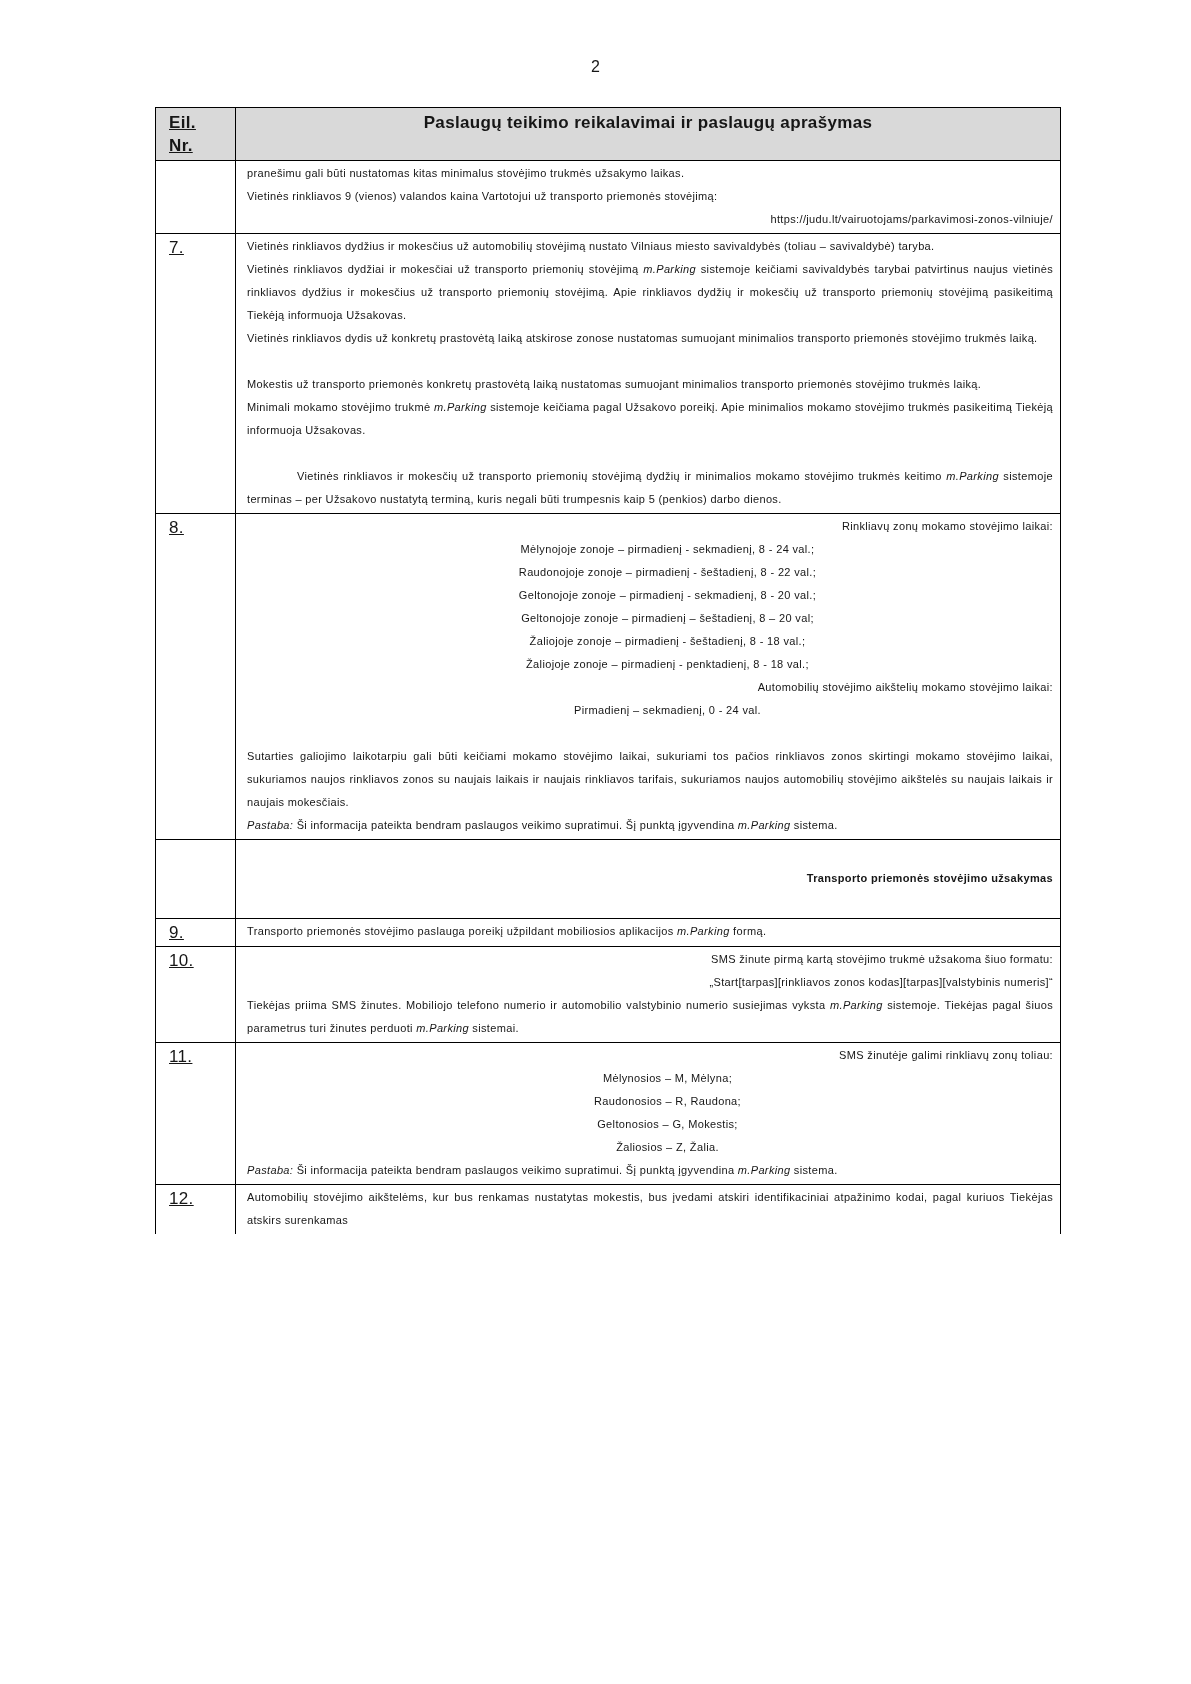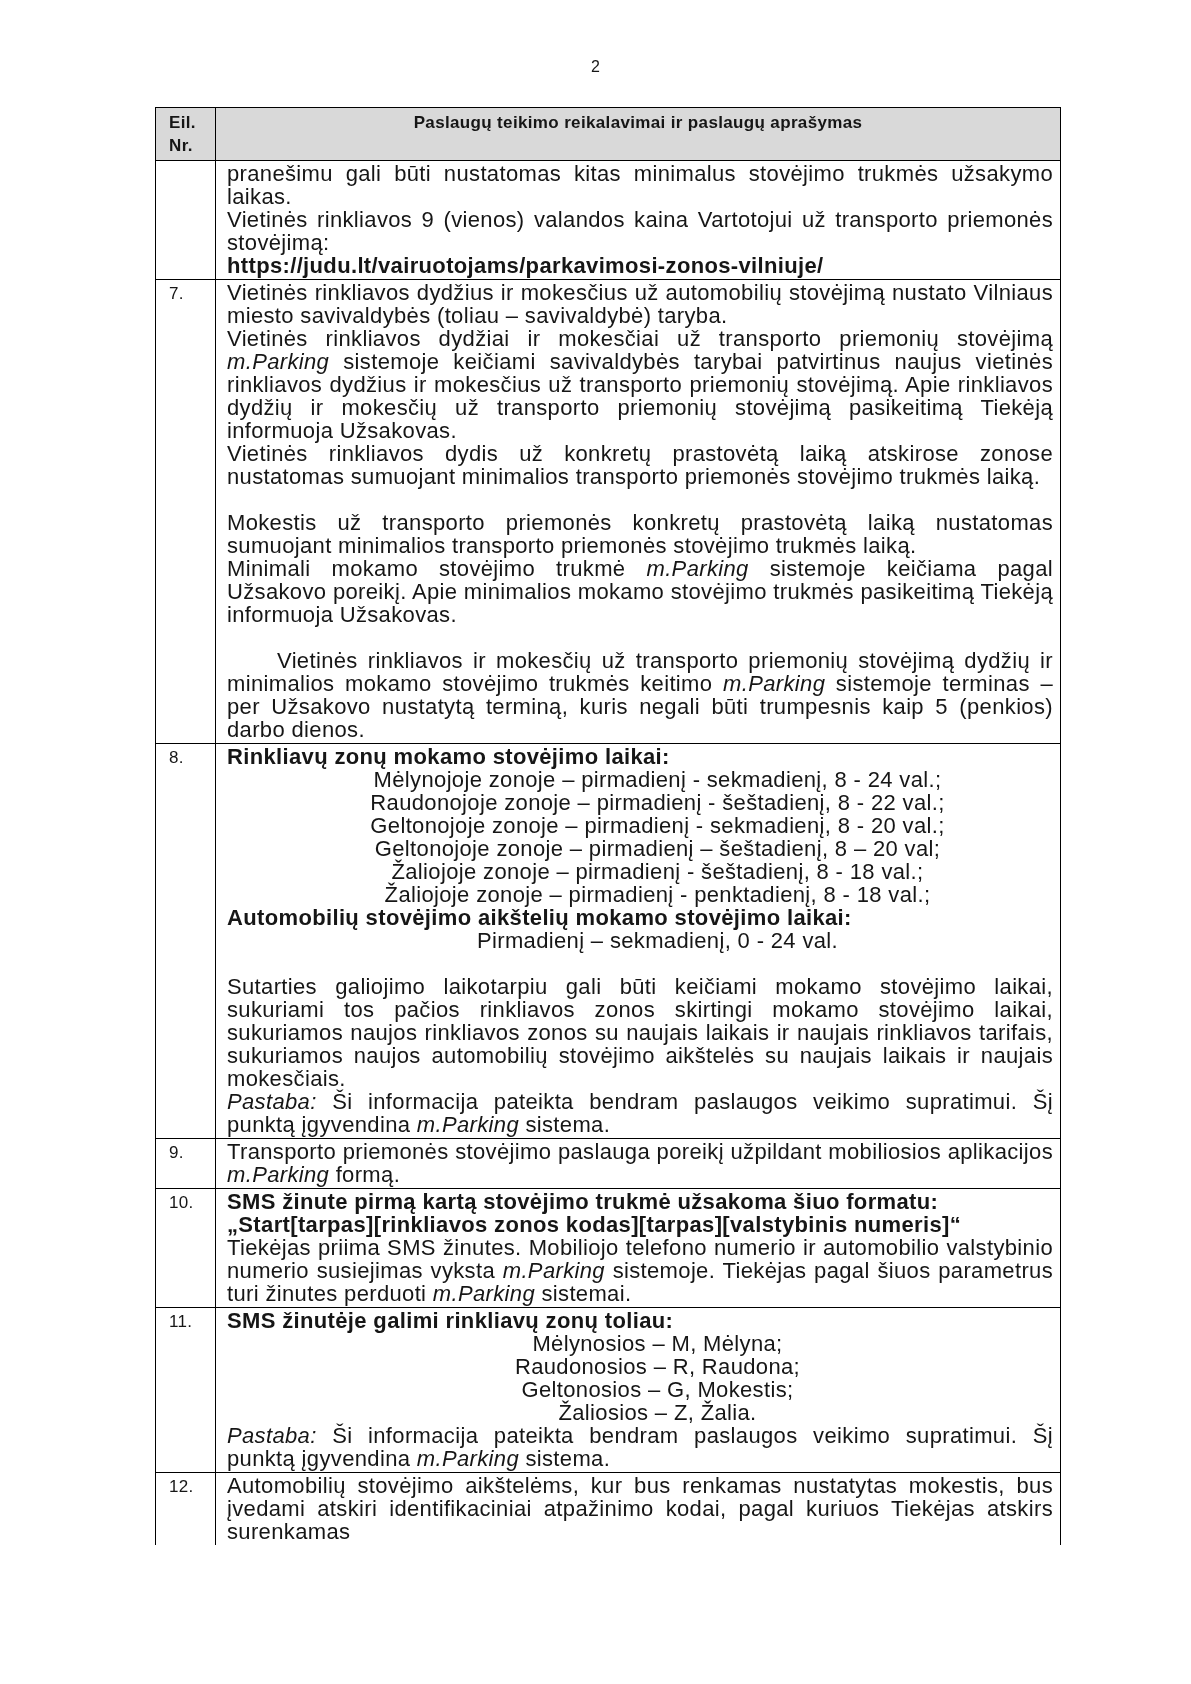--- a/index.html
+++ b/index.html
@@ -23,47 +23,47 @@
   table.doc-table {
     position: absolute; top: 107px; left: 155px;
     width: 906px;
     border-collapse: collapse;
     table-layout: fixed;
   }
   th, td {
     border: 1.3px solid var(--border-color, #000);
     vertical-align: top;
   }
-  .col-nr { width: 60px; }
+  .col-nr { width: 80px; text-decoration: underline; }
   th {
     background: var(--header-bg, #d9d9d9);
     font-size: 17px;
     font-weight: 700;
     padding: 3px 6px;
     letter-spacing: 0.35px;
   }
   th.col-nr { text-align: left; padding-left: 13px; white-space: pre-line; line-height: 23px; }
   th.col-content { text-align: center; line-height: 23px; }
   td.col-nr {
     padding: 2px 4px 2px 13px;
     font-size: 17px; line-height: 23px; letter-spacing: 0.35px;
   }
   td.col-content {
     padding: 1px 7px 2px 11px;
-    font-size: 22px;
+    font-size: 11px;
   }
   td.col-content.heading { padding-top: 27px; padding-bottom: 28px; font-weight: 700; }
   .para {
     margin: 0;
     line-height: 23px;
     text-align: justify;
     letter-spacing: 0.35px;
     overflow-wrap: break-word;
   }
-  .para.left { text-align: left; font-weight: bold; }
+  .para.left { text-align: right; }
   .para.indent { text-align: center; padding-left: 35px; }
   .para.firstline { text-indent: 50px; }
   .it { font-style: italic; }
   tr.cut td { border-bottom: none; }
 </style>
 </head>
 <body>
 
 <div class="page">
   <div class="page-number">2</div>
@@ -108,20 +108,26 @@
             <p class="para indent"><span>Žaliojoje zonoje – pirmadienį - šeštadienį, 8 - 18 val.;</span></p>
             <p class="para indent"><span>Žaliojoje zonoje – pirmadienį - penktadienį, 8 - 18 val.;</span></p>
             <p class="para left"><span>Automobilių stovėjimo aikštelių mokamo stovėjimo laikai:</span></p>
             <p class="para indent"><span>Pirmadienį – sekmadienį, 0 - 24 val.</span></p>
             <p class="para">&nbsp;</p>
             <p class="para"><span>Sutarties galiojimo laikotarpiu gali būti keičiami mokamo stovėjimo laikai, sukuriami tos pačios rinkliavos zonos skirtingi mokamo stovėjimo laikai, sukuriamos naujos rinkliavos zonos su naujais laikais ir naujais rinkliavos tarifais, sukuriamos naujos automobilių stovėjimo aikštelės su naujais laikais ir naujais mokesčiais.</span></p>
             <p class="para"><span class="it">Pastaba:</span><span> Ši informacija pateikta bendram paslaugos veikimo supratimui. Šį punktą įgyvendina </span><span class="it">m.Parking</span><span> sistema.</span></p>
           </td>
         </tr>
         <tr>
+          <td class="col-nr"></td>
+          <td class="col-content heading">
+            <p class="para left"><span>Transporto priemonės stovėjimo užsakymas</span></p>
+          </td>
+        </tr>
+        <tr>
           <td class="col-nr">9.</td>
           <td class="col-content">
             <p class="para"><span>Transporto priemonės stovėjimo paslauga poreikį užpildant mobiliosios aplikacijos </span><span class="it">m.Parking</span><span> formą.</span></p>
           </td>
         </tr>
         <tr>
           <td class="col-nr">10.</td>
           <td class="col-content">
             <p class="para left"><span>SMS žinute pirmą kartą stovėjimo trukmė užsakoma šiuo formatu:</span></p>
             <p class="para left"><span>„Start[tarpas][rinkliavos zonos kodas][tarpas][valstybinis numeris]“</span></p>

